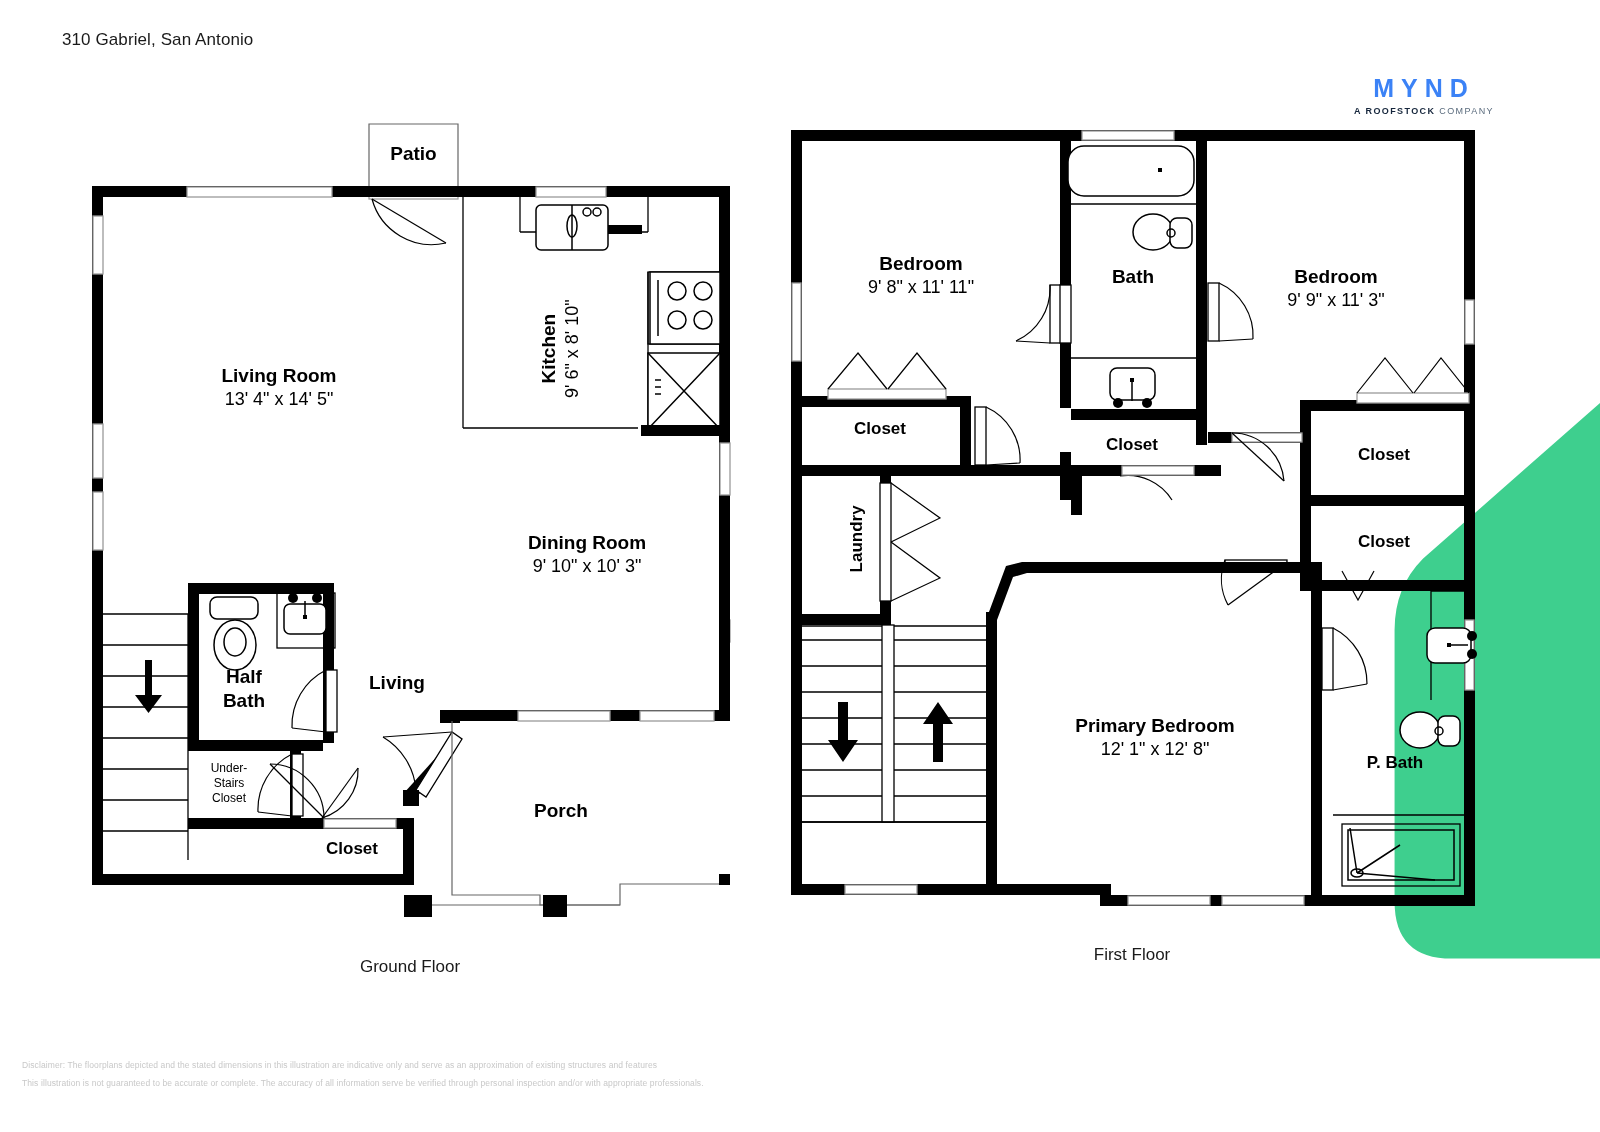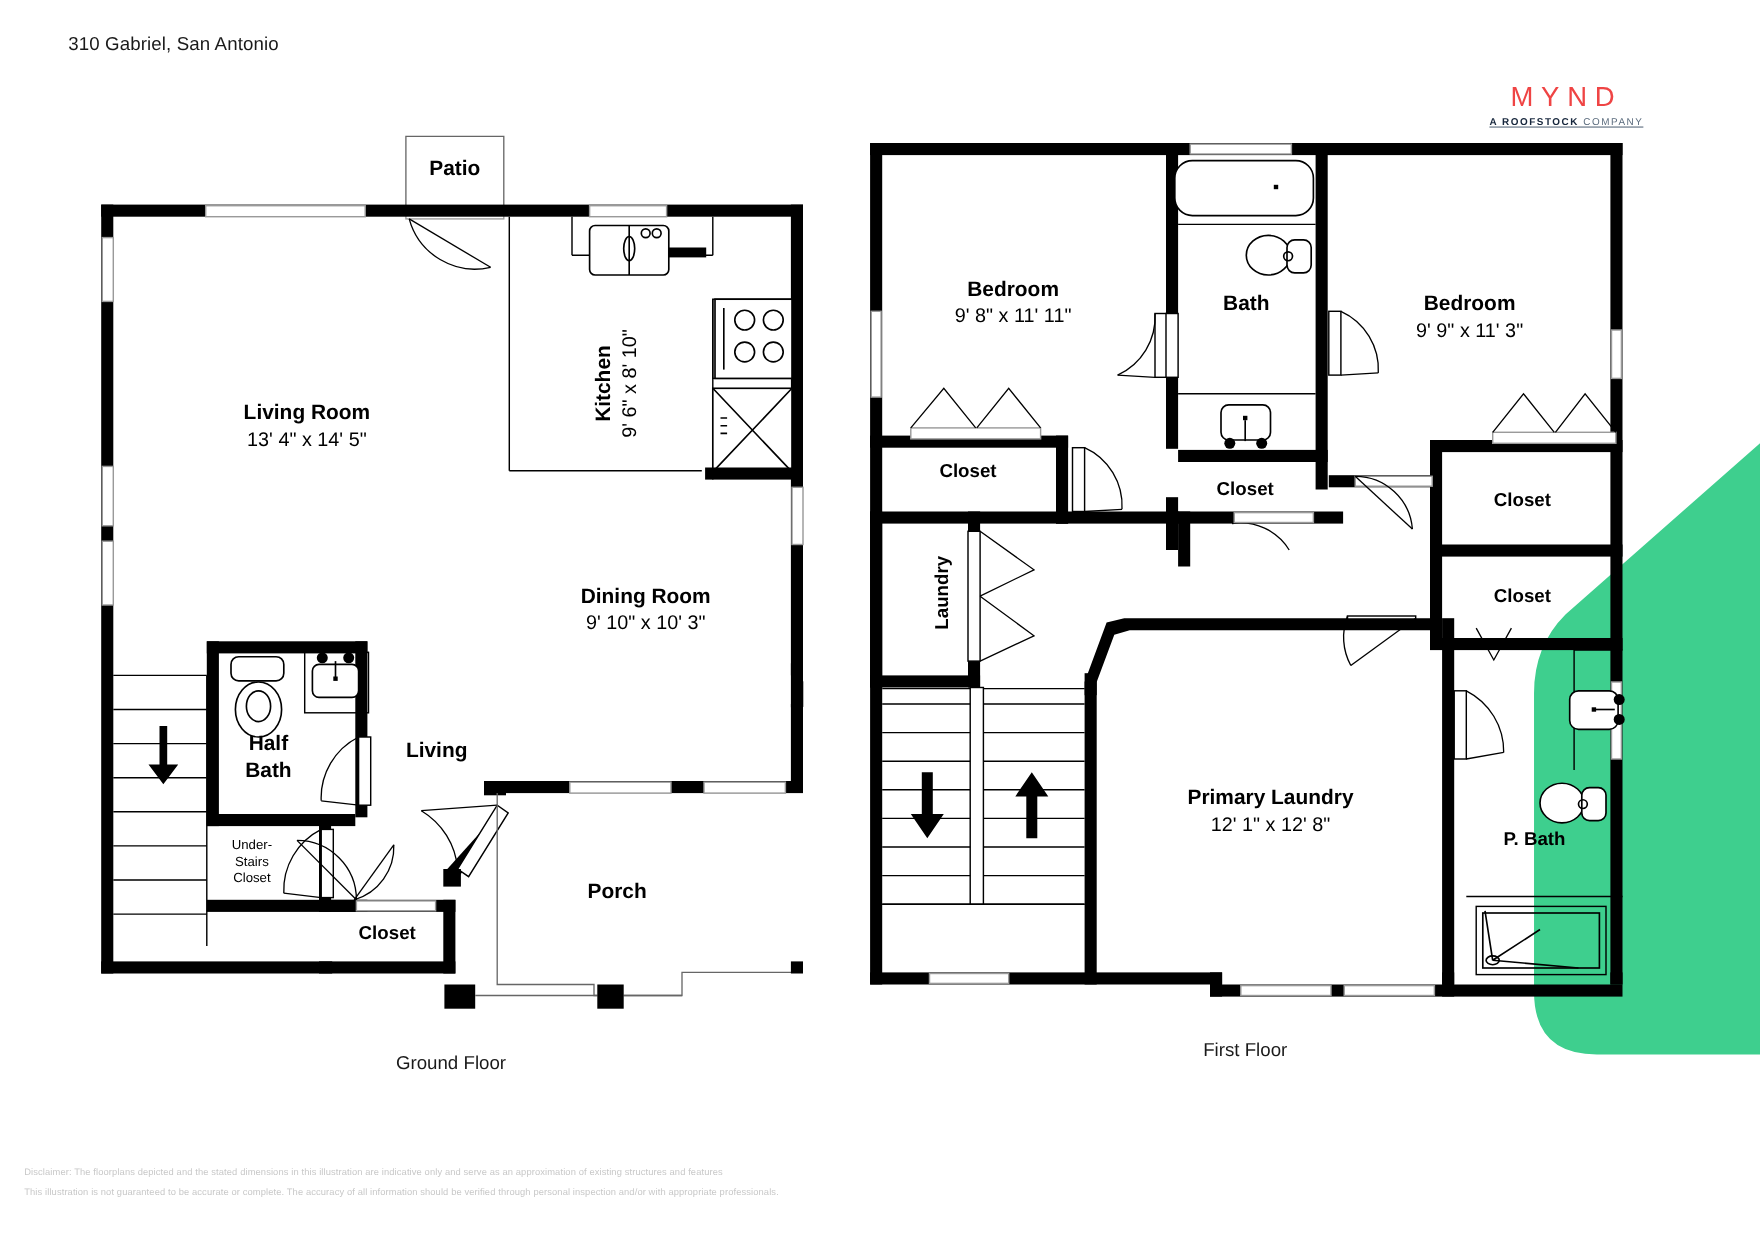--- a/index.html
+++ b/index.html
@@ -5,23 +5,23 @@
   html,body{margin:0;padding:0;background:#ffffff;}
   body{width:1600px;height:1132px;position:relative;overflow:hidden;
        font-family:"Liberation Sans", sans-serif;color:#111;}
 
   .addr{position:absolute;left:22px;top:30px;font-size:17px;color:#1a1a1a;letter-spacing:.1px;margin-left:40px;}
 
   
   .logo{position:absolute;left:1318px;top:14px;width:260px;height:104px;}
   .logo-mark{position:absolute;left:48px;top:0;width:112px;height:55px;}
   .logo-word{position:absolute;left:0;top:60px;width:212px;text-align:center;
-             font-size:25px;font-weight:400;letter-spacing:7px;color:#ef4444;}
+             font-size:25px;font-weight:700;letter-spacing:7px;color:#3b82f6;}
   .logo-sub{position:absolute;left:0;top:92px;width:212px;text-align:center;
-            font-size:9px;letter-spacing:1.4px;color:#5a6b7d;text-decoration:underline;}
+            font-size:9px;letter-spacing:1.4px;color:#5a6b7d;}
   .logo-sub b{color:#16263c;font-weight:700;}
 
   .caption{position:absolute;font-size:17px;color:#1a1a1a;text-align:center;}
 
   
   .rl{position:absolute;text-align:center;color:#000;line-height:1.28;}
   .rl .n{font-size:19px;font-weight:700;white-space:nowrap;}
   .rl .d{font-size:18px;font-weight:400;white-space:nowrap;}
   .rl.sm .n{font-size:17px;font-weight:700;}
   .rl.xs .n{font-size:12px;font-weight:400;line-height:1.25;}
@@ -457,24 +457,24 @@
 
 <div class="rl sm" style="left:1334px;top:531px;width:100px;">
   <div class="n">Closet</div>
 </div>
 
 <div class="rl sm vert" style="left:797px;top:528px;width:120px;transform:rotate(-90deg);">
   <div class="n">Laundry</div>
 </div>
 
 <div class="rl" style="left:1024px;top:714px;width:262px;">
-  <div class="n">Primary Laundry</div>
+  <div class="n">Primary Bedroom</div>
   <div class="d">12' 1" x 12' 8"</div>
 </div>
 
 <div class="rl sm" style="left:1340px;top:752px;width:110px;">
   <div class="n">P. Bath</div>
 </div>
 
 <div class="caption" style="left:1032px;top:945px;width:200px;">First Floor</div>
 
 <div class="disc" style="top:1060px;">Disclaimer: The floorplans depicted and the stated dimensions in this illustration are indicative only and serve as an approximation of existing structures and features</div>
-<div class="disc" style="top:1078px;">This illustration is not guaranteed to be accurate or complete. The accuracy of all information should be verified through personal inspection and/or with appropriate professionals.</div>
+<div class="disc" style="top:1078px;">This illustration is not guaranteed to be accurate or complete. The accuracy of all information serve be verified through personal inspection and/or with appropriate professionals.</div>
 
 </body></html>

